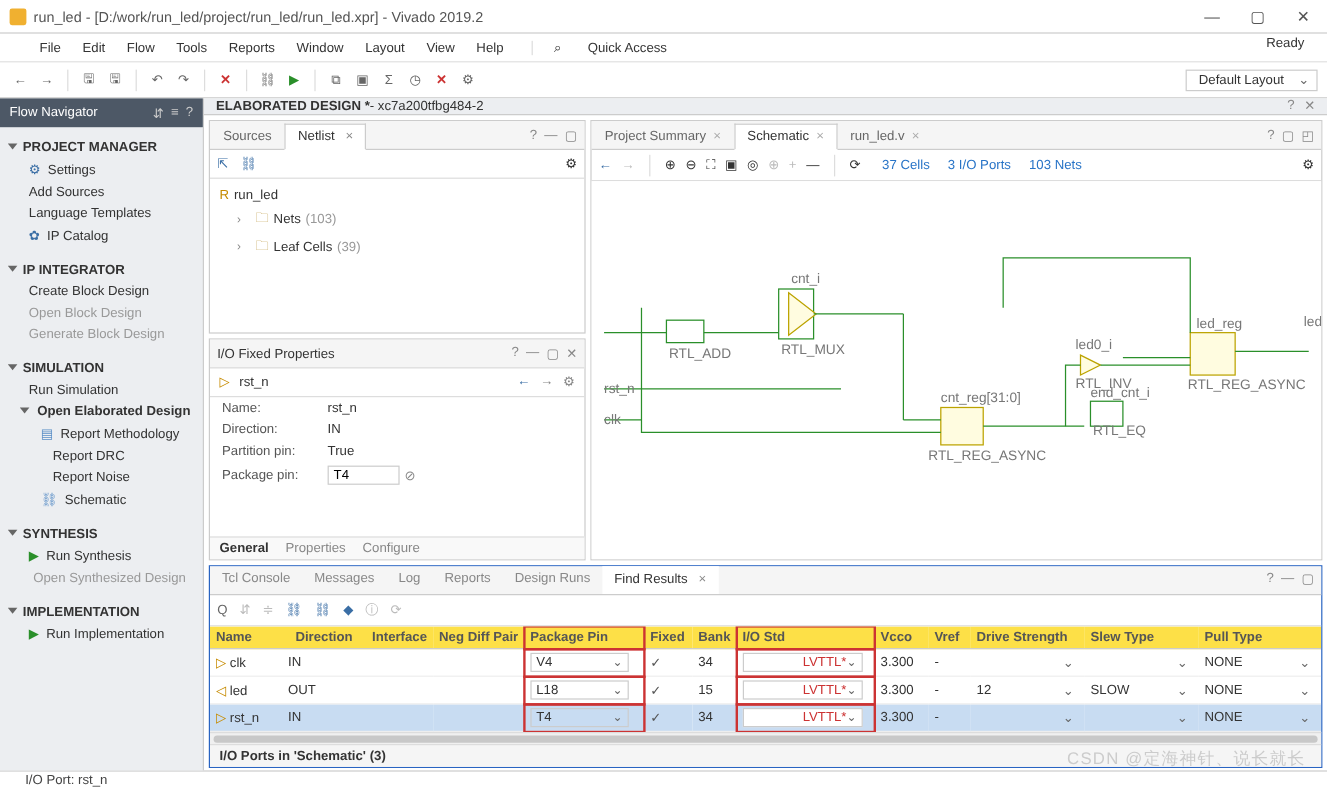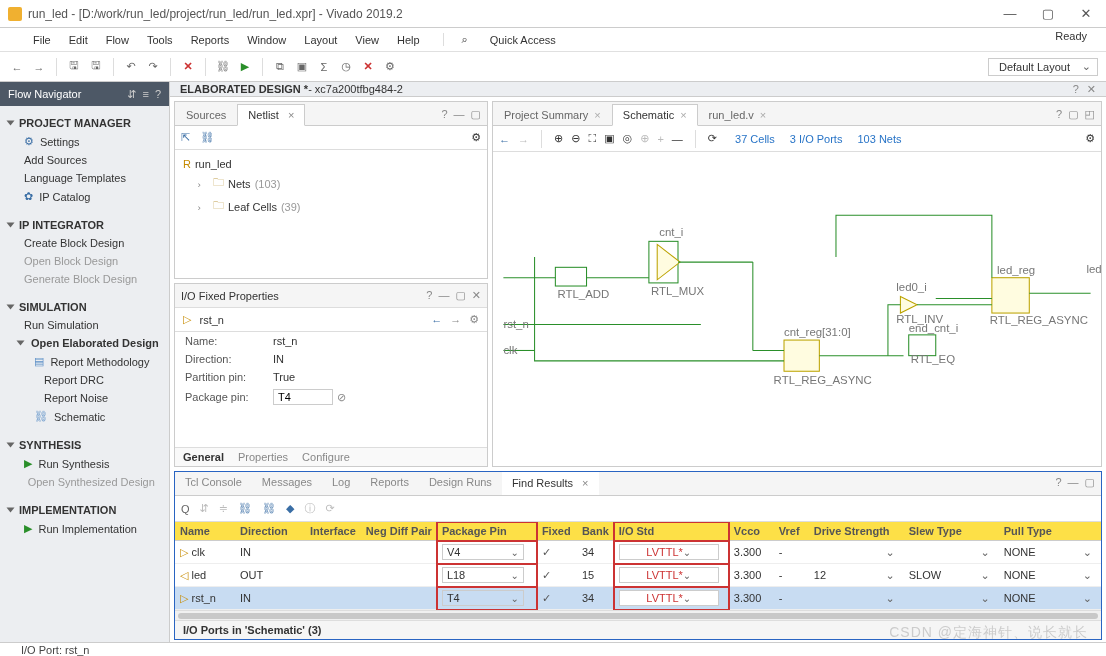--- a/index.html
+++ b/index.html
@@ -65,21 +65,21 @@
 .btm-tab { padding:4px 10px; color:#888;}
 .btm-tab.active { background:#fff; color:#333; border-top:1px solid #fff;}
 .btm-tb { height:26px; display:flex; align-items:center; padding:0 6px; gap:10px; border-bottom:1px solid #ddd; color:#666;}
 .tbl { flex:1; overflow:auto;}
 table { border-collapse:collapse; width:100%;}
 th,td { text-align:left; padding:3px 5px; border-bottom:1px solid #eee; font-size:11px; white-space:nowrap;}
 th { color:#555; background:#fde047; border-bottom:1px solid #ccc;}
 tr.sel td { background:#c8dcf2;}
 .pkg-box { border:1px solid #ccc; padding:1px 4px; display:inline-flex; align-items:center; width:82px; justify-content:space-between;}
 .pkg-box::after{content:"⌄"; color:#666; font-size:10px;}
-.iostd-box { border:1px solid #ccc; padding:1px 4px; display:inline-flex; align-items:center; width:100px; justify-content:center;}
+.iostd-box { border:1px solid #ccc; padding:1px 4px; display:inline-flex; align-items:center; width:100px; justify-content:flex-end;}
 .iostd-box::after{content:"⌄"; color:#666; font-size:10px;}
 .red { color:#cc3333;}
 .chk::before{content:"✓"; color:#555;}
 .dd-cell::after{content:"⌄"; color:#666; float:right; margin-right:4px;}
 .status-ftr { padding:3px 8px; border-top:1px solid #ddd; background:#f5f5f5;}
 .status-bar { height:14px; border-top:1px solid #ccc; padding:0 21px; font-size:11px; display:flex; align-items:center; color:#444;}
 .hi-col { outline:2px solid #cc3333; outline-offset:-1px;}
 .play{ color:#2a8f2a;}
 .redx{ color:#cc3333; font-weight:bold;}
 .scroll-track{ height:10px; background:#f0f0f0; border-top:1px solid #ddd; position:relative;}
@@ -414,21 +414,21 @@
         <span style="color:#3a6ea5;">⛓</span>
         <span style="color:#3a6ea5;">◆</span>
         <span style="color:#bbb;">ⓘ</span>
         <span style="color:#bbb;">⟳</span>
       </div>
       <div class="tbl">
         <table>
           <tbody>
               <tr>
             <th style="width:60px;">Name</th>
-            <th style="width:70px;">Direction</th>
+            <th style="width:70px;text-align:center;">Direction</th>
             <th style="width:55px;">Interface</th>
             <th style="width:75px;">Neg Diff Pair</th>
             <th style="width:100px;" class="hi-col">Package Pin</th>
             <th style="width:40px;">Fixed</th>
             <th style="width:35px;">Bank</th>
             <th style="width:115px;" class="hi-col">I/O Std</th>
             <th style="width:45px;">Vcco</th>
             <th style="width:35px;">Vref</th>
             <th style="width:95px;">Drive Strength</th>
             <th style="width:95px;">Slew Type</th>

